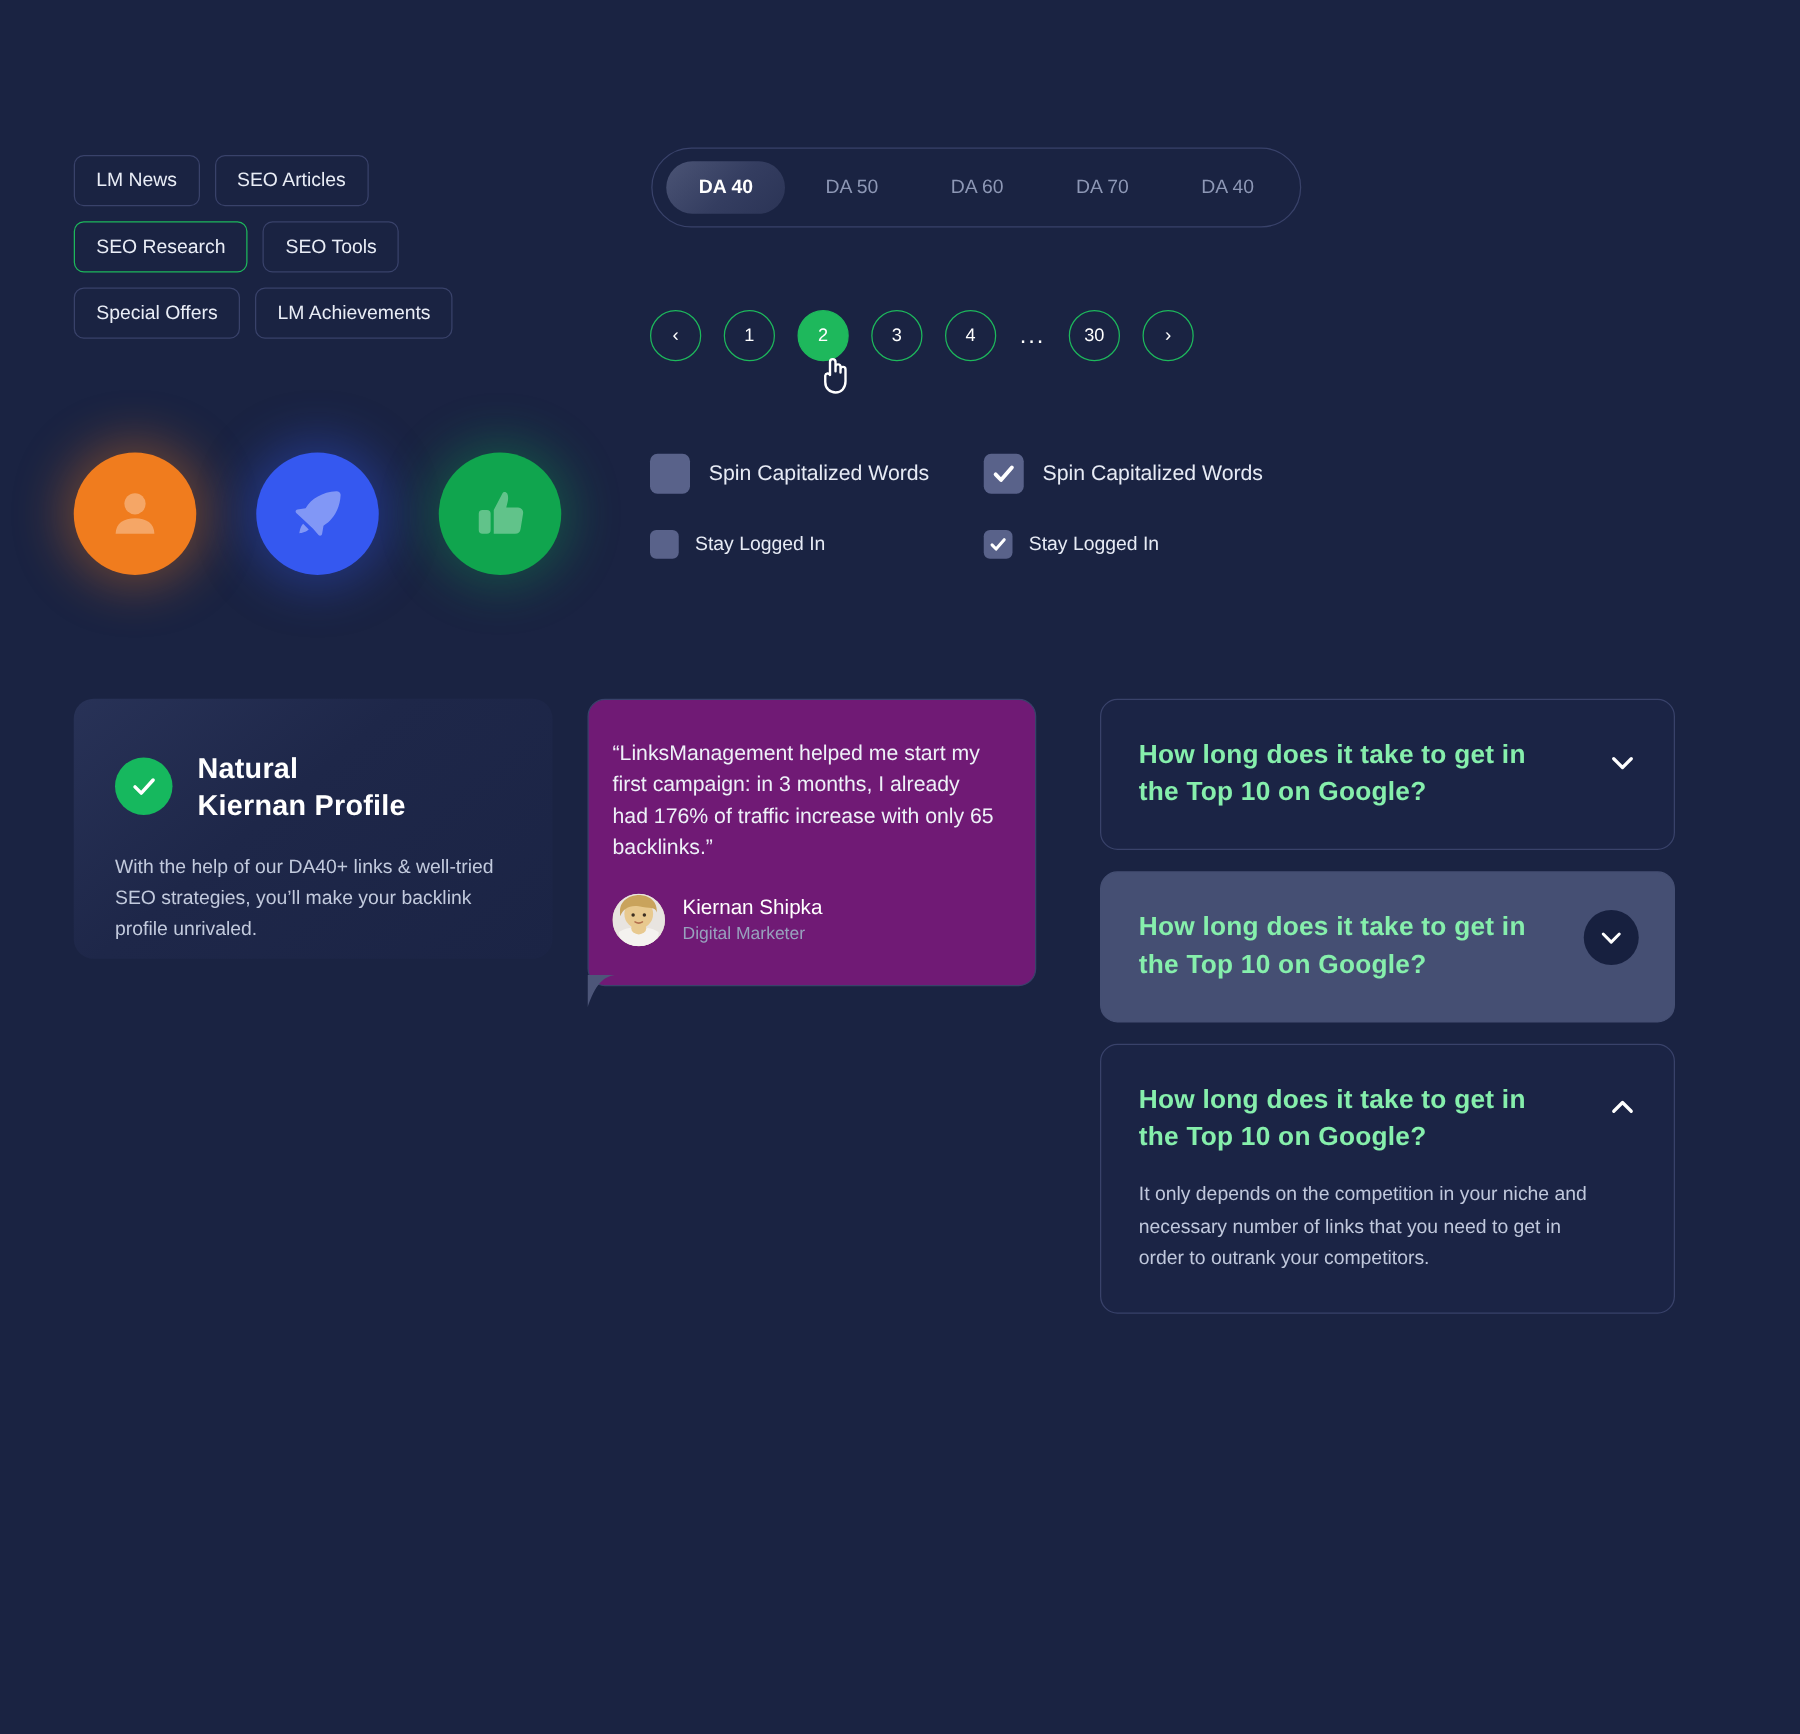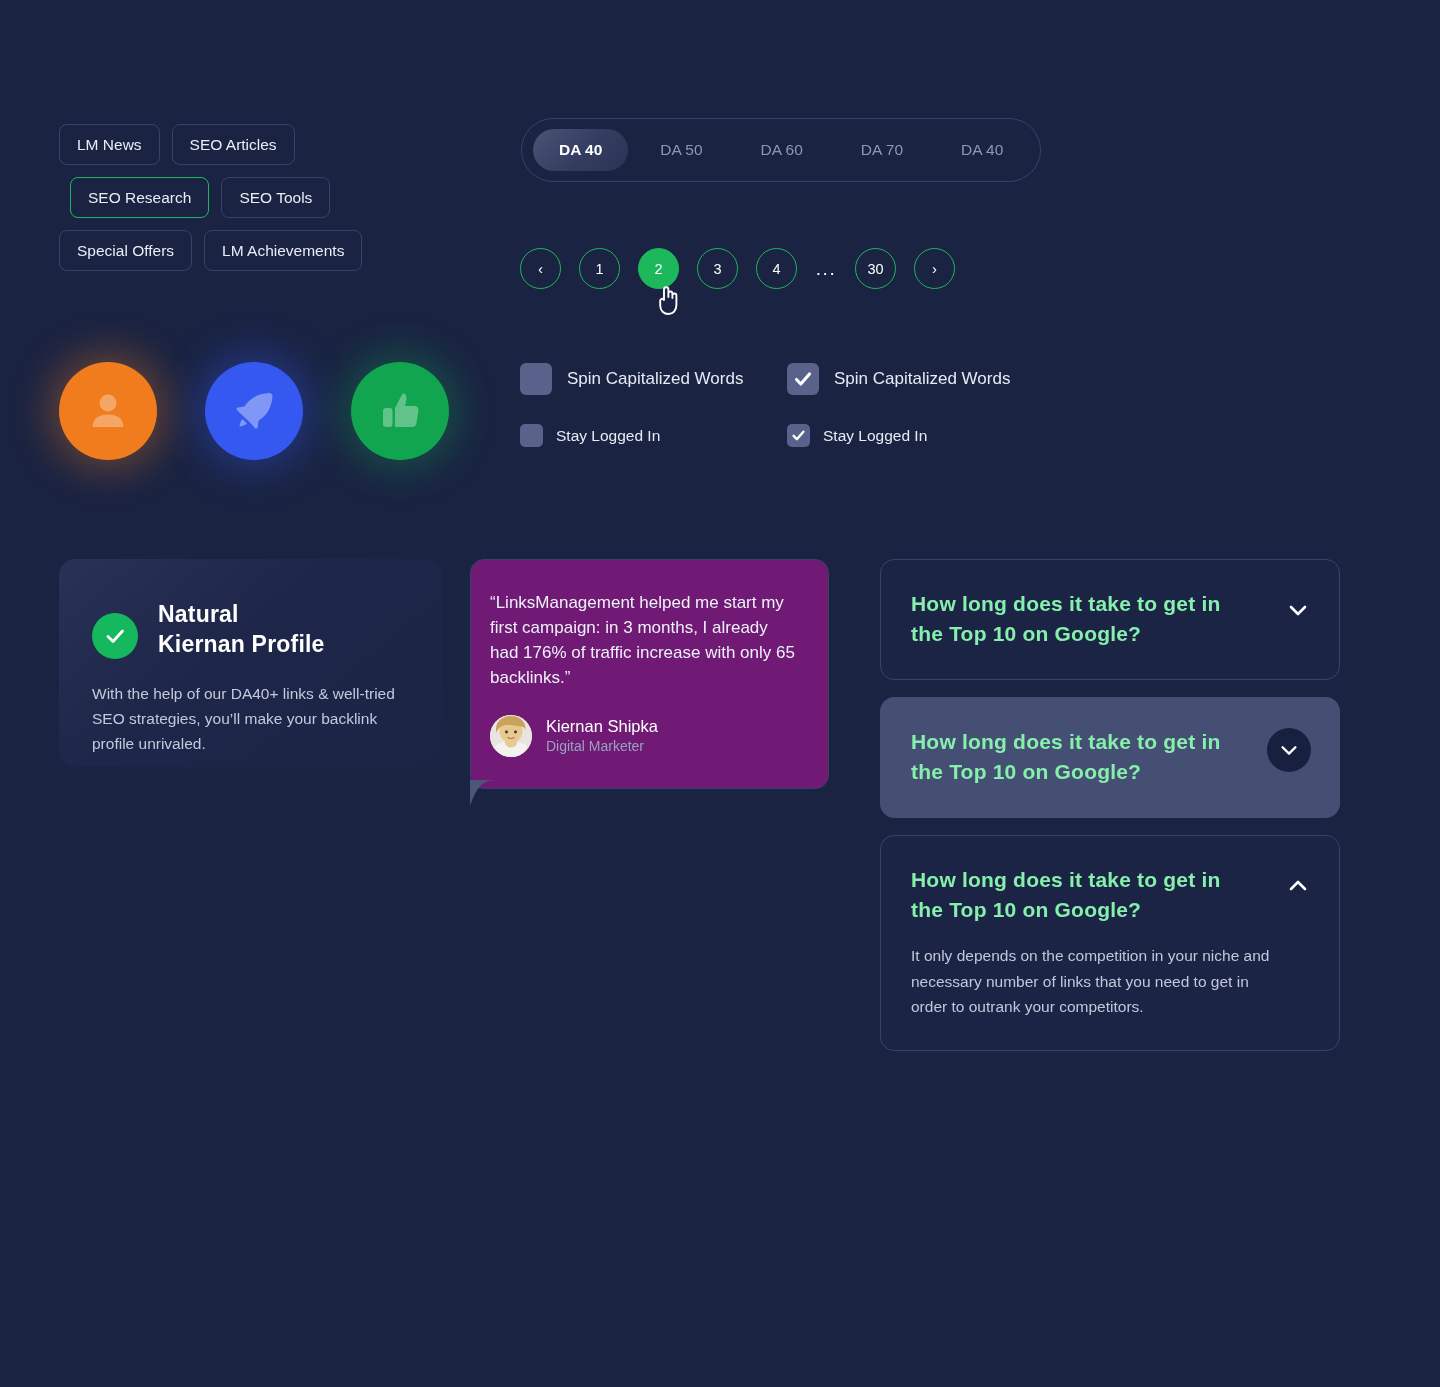--- a/index.html
+++ b/index.html
@@ -22,21 +22,21 @@
     border: 1px solid #39426a;
     border-radius: 8px;
     padding: 10px 17px;
     color: #e9edf6;
     font-size: 15.5px;
     line-height: 19px;
     background: transparent;
     white-space: nowrap;
     cursor: pointer;
   }
-  .tag.active { border-color: #1db85c; margin-left: 11px; }
+  .tag.active { border-color: #1db85c; }
 
   
   .da-tabs {
     position: absolute; left: 521px; top: 118px;
     display: flex; align-items: center;
     border: 1px solid #39426a;
     border-radius: 34px;
     padding: 10px 11px;
     gap: 6px;
   }
@@ -106,21 +106,21 @@
   .cb-label.sm { font-size: 15.5px; }
 
   
   .nb-card {
     position: absolute; left: 59px; top: 559px;
     width: 383px; height: 208px;
     border-radius: 16px;
     background: linear-gradient(140deg, #283257 0%, #1e2749 42%, #1b2445 100%);
     padding: 40px 36px 0 33px;
   }
-  .nb-head { display: flex; align-items: flex-end; gap: 20px; }
+  .nb-head { display: flex; align-items: center; gap: 20px; }
   .nb-check {
     width: 46px; height: 46px; border-radius: 50%;
     background: #16b85e; flex: none;
     display: flex; align-items: center; justify-content: center;
   }
   .nb-title {
     color: #ffffff; font-size: 23px; font-weight: bold;
     line-height: 30px; letter-spacing: 0.2px;
   }
   .nb-desc {

